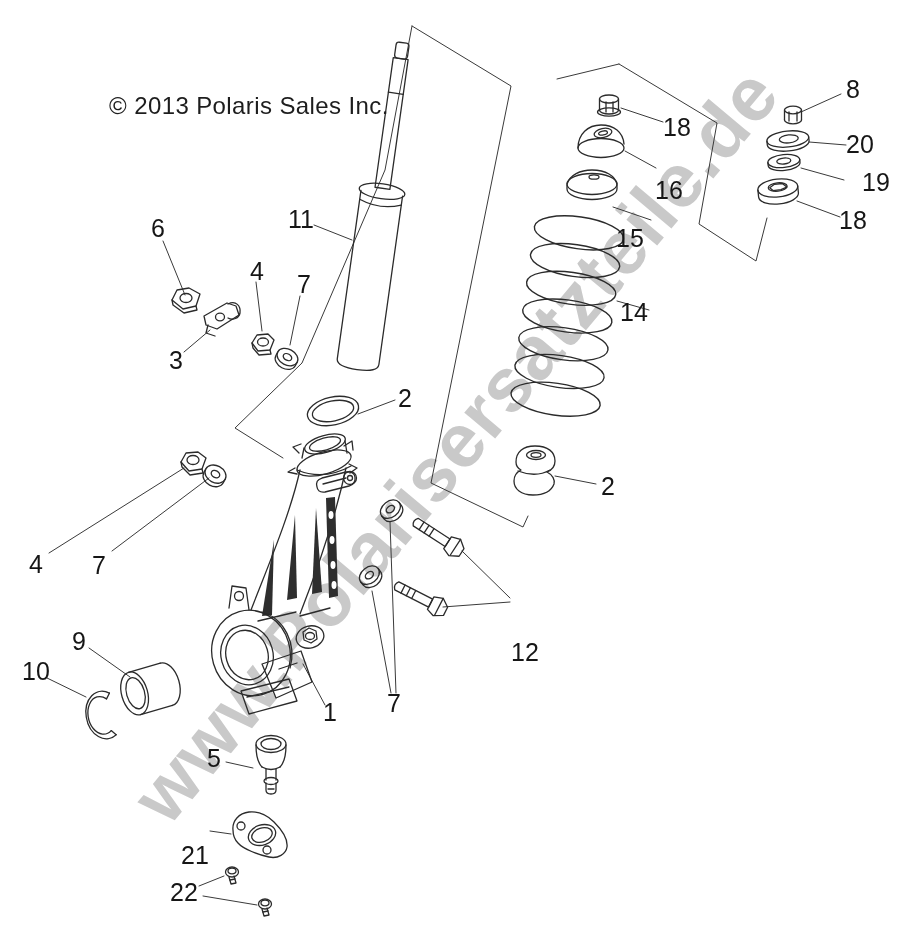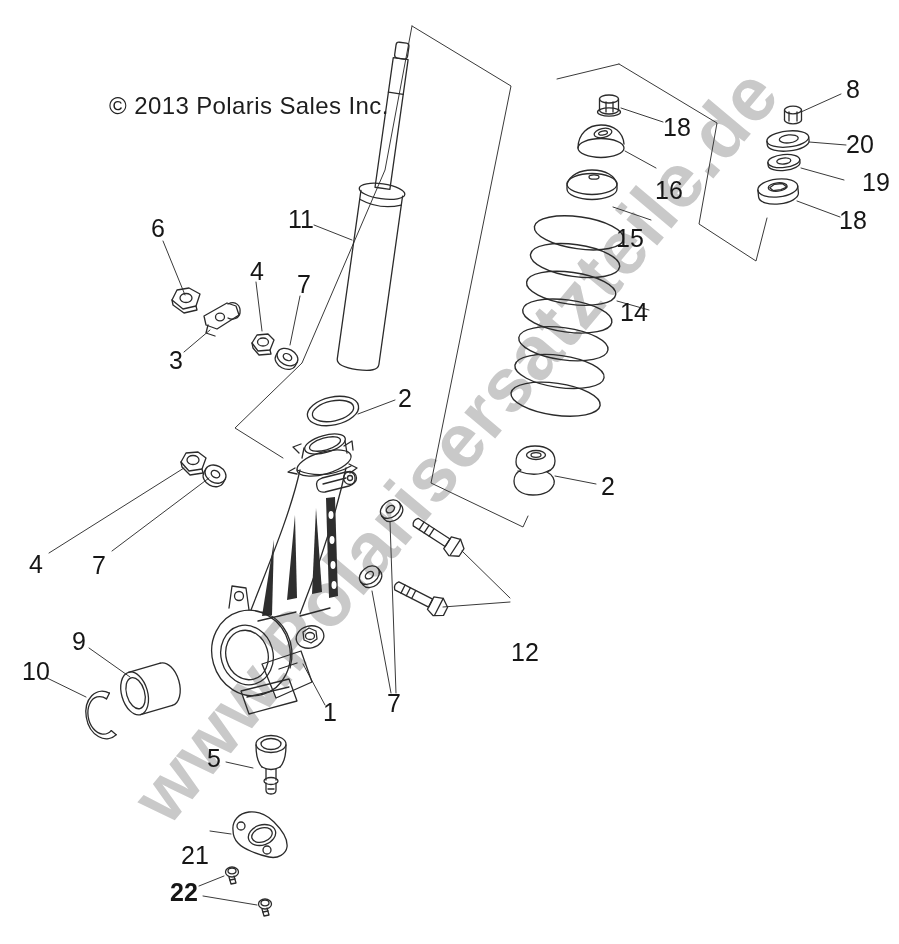--- a/index.html
+++ b/index.html
@@ -326,14 +326,14 @@
     <div class="callout" style="left: 525px; top: 608px; margin-top: 44px;">12</div>
     <div class="callout" style="left: 608px; top: 486px;">2</div>
     <div class="callout" style="left: 634px; top: 312px;">14</div>
     <div class="callout" style="left: 630px; top: 222px; margin-top: 16px;">15</div>
     <div class="callout" style="left: 669px; top: 190px;">16</div>
     <div class="callout" style="left: 677px; top: 127px;">18</div>
     <div class="callout" style="left: 853px; top: 220px;">18</div>
     <div class="callout" style="left: 876px; top: 182px;">19</div>
     <div class="callout" style="left: 860px; top: 144px;">20</div>
     <div class="callout" style="left: 195px; top: 855px;">21</div>
-    <div class="callout" style="left: 184px; top: 892px; font-weight: bold;">22</div>
+    <div class="callout" style="left: 184px; top: 892px;">22</div>
   </div>
 
 </body></html>

